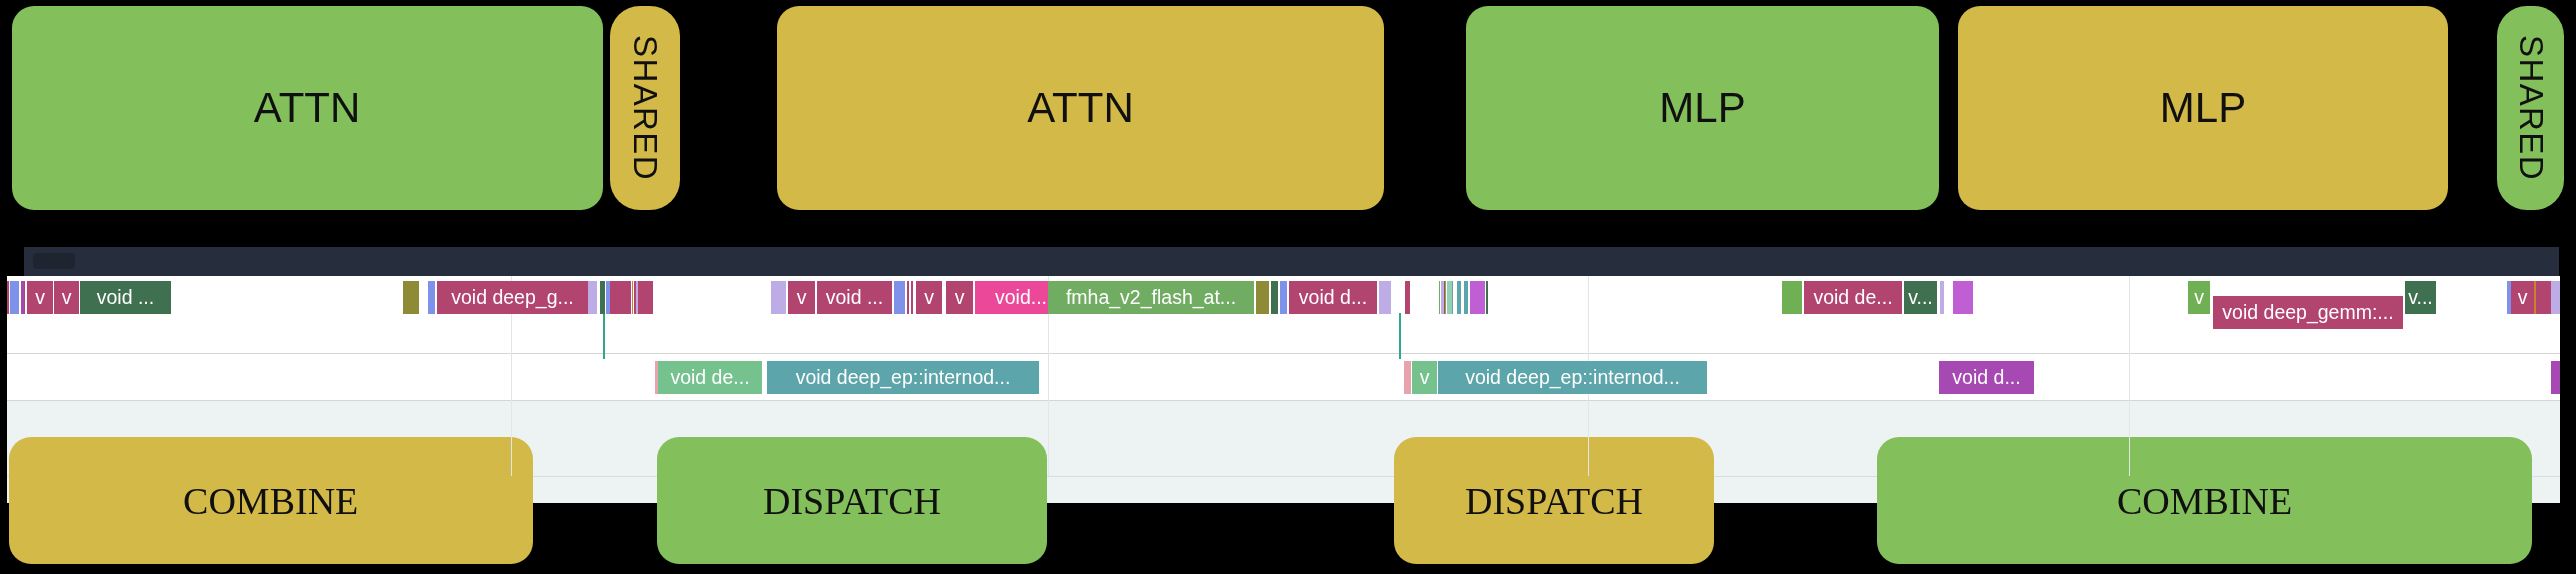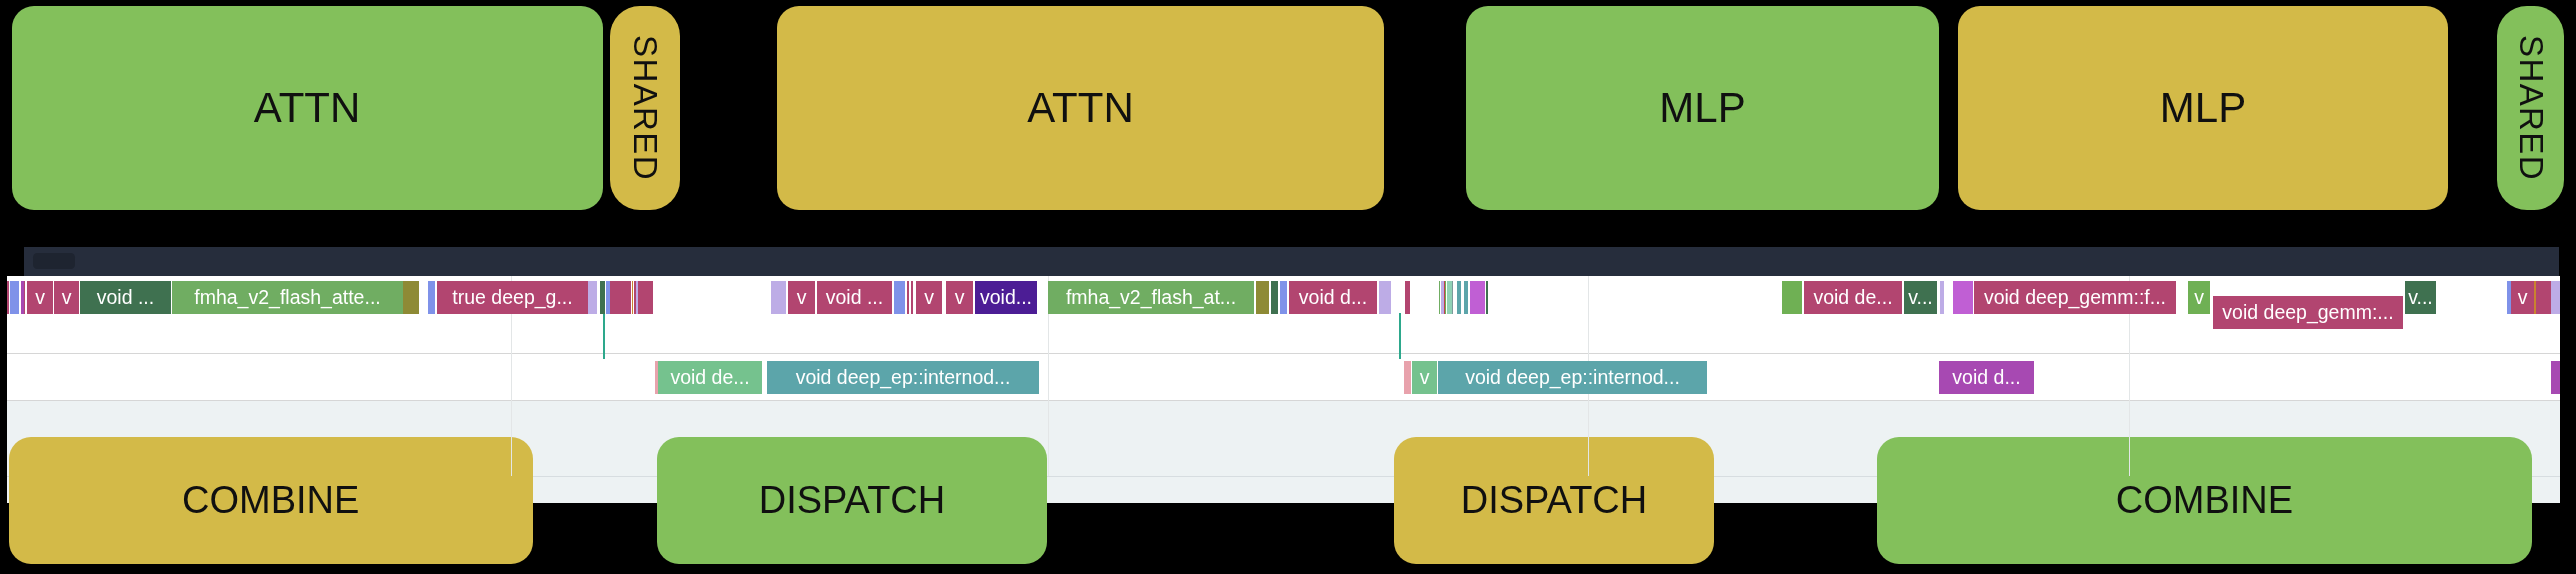--- a/index.html
+++ b/index.html
@@ -3,21 +3,21 @@
 <meta charset="utf-8">
 <style>
   html,body{margin:0;padding:0;background:#000;}
   #stage{position:relative;width:2576px;height:575px;background:#000;overflow:hidden;
          font-family:"Liberation Sans",sans-serif;}
   .abs{position:absolute;}
   
   .block{position:absolute;display:flex;align-items:center;justify-content:center;
          color:#101010;border-radius:22px;}
   .block.top{top:5.8px;height:204px;font-size:42px;}
-  .block.bottom{top:437px;height:127px;font-size:38px;}
+  .block.bottom{top:437px;height:127px;font-size:38px;font-family:Liberation Serif, serif;}
   .block.vert{writing-mode:vertical-rl;font-size:33px;border-radius:30px;letter-spacing:1.4px;}
   
   #navy-bar{top:247px;height:29px;background:#262d3c;}
   #navy-tab{top:253px;height:16px;background:#1e2430;border-radius:4.3px;}
   #track-area{top:276px;height:125px;background:#ffffff;}
   .hline{background:#d6d6d6;height:1.4px;}
   #pale-band-1{top:401px;height:75px;background:#edf2f3;}
   #pale-line{top:476px;height:1.4px;background:#d7dde0;}
   #pale-band-2{top:477px;height:26px;background:#edf2f3;}
   .gridline{top:276px;height:200px;width:1.4px;background:#e3e6e7;z-index:1;}
@@ -53,41 +53,40 @@
       <div class="abs flowline" style="left: 1399px; background: rgb(45, 168, 140);"></div>
     </div>
   <div id="track-1" class="track">
       <div class="slice" style="left: 6.5px; width: 2.9px; background: rgb(178, 69, 112);"></div>
       <div class="slice" style="left: 10px; width: 8.7px; background: rgb(127, 146, 233);"></div>
       <div class="slice" style="left: 21px; width: 2.9px; background: rgb(167, 73, 178);"></div>
       <div class="slice" style="left: 24px; width: 1.4px; background: rgb(178, 69, 112);"></div>
       <div class="slice" style="left: 27px; width: 26px; background: rgb(178, 69, 112);">v</div>
       <div class="slice" style="left: 54px; width: 25px; background: rgb(178, 69, 112);">v</div>
       <div class="slice" style="left: 80px; width: 91px; background: rgb(63, 113, 80);">void ...</div>
-      <div class="slice" style="left: 172px; width: 231px; background: rgb(112, 173, 98);">fmha_v2_flash_atte...</div>
       <div class="slice" style="left: 403px; width: 16px; background: rgb(142, 138, 53);"></div>
       <div class="slice" style="left: 428px; width: 6.5px; background: rgb(127, 146, 233);"></div>
-      <div class="slice" style="left: 437px; width: 151px; background: rgb(178, 69, 112);">true deep_g...</div>
+      <div class="slice" style="left: 437px; width: 151px; background: rgb(178, 69, 112);">void deep_g...</div>
       <div class="slice" style="left: 588px; width: 9.4px; background: rgb(189, 172, 230);"></div>
       <div class="slice" style="left: 600px; width: 5px; background: rgb(63, 113, 80);"></div>
       <div class="slice" style="left: 606px; width: 3.6px; background: rgb(127, 146, 233);"></div>
       <div class="slice" style="left: 610px; width: 21px; background: rgb(178, 69, 112);"></div>
       <div class="slice" style="left: 632px; width: 1.4px; background: rgb(201, 130, 47);"></div>
       <div class="slice" style="left: 634px; width: 2.2px; background: rgb(178, 69, 112);"></div>
       <div class="slice" style="left: 636px; width: 2.2px; background: rgb(189, 172, 230);"></div>
       <div class="slice" style="left: 638px; width: 14.5px; background: rgb(178, 69, 112);"></div>
       <div class="slice" style="left: 771px; width: 15px; background: rgb(189, 172, 230);"></div>
       <div class="slice" style="left: 788px; width: 27px; background: rgb(178, 69, 112);">v</div>
       <div class="slice" style="left: 817px; width: 75px; background: rgb(178, 69, 112);">void ...</div>
       <div class="slice" style="left: 894px; width: 11px; background: rgb(127, 146, 233);"></div>
       <div class="slice" style="left: 907px; width: 2.2px; background: rgb(178, 69, 112);"></div>
       <div class="slice" style="left: 911px; width: 2.2px; background: rgb(178, 69, 112);"></div>
       <div class="slice" style="left: 916px; width: 26px; background: rgb(178, 69, 112);">v</div>
       <div class="slice" style="left: 946px; width: 27px; background: rgb(178, 69, 112);">v</div>
-      <div class="slice" style="left: 975px; width: 62px; background: #4c1d95;">void...</div>
+      <div class="slice" style="left: 975px; width: 92px; background: #ec4899;">void...</div>
       <div class="slice" style="left: 1048px; width: 206px; background: rgb(112, 173, 98);">fmha_v2_flash_at...</div>
       <div class="slice" style="left: 1256px; width: 13px; background: rgb(142, 138, 53);"></div>
       <div class="slice" style="left: 1271px; width: 6.5px; background: rgb(63, 113, 80);"></div>
       <div class="slice" style="left: 1280px; width: 6.5px; background: rgb(127, 146, 233);"></div>
       <div class="slice" style="left: 1289px; width: 88px; background: rgb(178, 69, 112);">void d...</div>
       <div class="slice" style="left: 1379px; width: 11.6px; background: rgb(189, 172, 230);"></div>
       <div class="slice" style="left: 1405px; width: 5px; background: rgb(178, 69, 112);"></div>
       <div class="slice" style="left: 1439px; width: 1.4px; background: rgb(112, 173, 98);"></div>
       <div class="slice" style="left: 1441px; width: 2.9px; background: rgb(189, 172, 230);"></div>
       <div class="slice" style="left: 1444px; width: 1.4px; background: rgb(194, 67, 82);"></div>
@@ -96,21 +95,20 @@
       <div class="slice" style="left: 1452px; width: 1.4px; background: rgb(123, 154, 154);"></div>
       <div class="slice" style="left: 1457px; width: 4.3px; background: rgb(92, 165, 170);"></div>
       <div class="slice" style="left: 1464px; width: 4.3px; background: rgb(92, 165, 170);"></div>
       <div class="slice" style="left: 1470px; width: 15px; background: rgb(192, 95, 212);"></div>
       <div class="slice" style="left: 1486px; width: 2.2px; background: rgb(63, 113, 80);"></div>
       <div class="slice" style="left: 1782px; width: 20px; background: rgb(111, 176, 84);"></div>
       <div class="slice" style="left: 1804px; width: 98px; background: rgb(178, 69, 112);">void de...</div>
       <div class="slice" style="left: 1904px; width: 33px; background: rgb(63, 113, 80);">v...</div>
       <div class="slice" style="left: 1940px; width: 4.3px; background: rgb(189, 172, 230);"></div>
       <div class="slice" style="left: 1953px; width: 19.5px; background: rgb(192, 95, 212);"></div>
-      <div class="slice" style="left: 1974px; width: 202px; background: rgb(178, 69, 112);">void deep_gemm::f...</div>
       <div class="slice" style="left: 2188px; width: 22.4px; background: rgb(111, 176, 84);">v</div>
       <div class="slice" style="left: 2213px; width: 190px; background: rgb(178, 69, 112); margin-top: 15px;">void deep_gemm:...</div>
       <div class="slice" style="left: 2405px; width: 31px; background: rgb(63, 113, 80);">v...</div>
       <div class="slice" style="left: 2507px; width: 3.6px; background: rgb(127, 146, 233);"></div>
       <div class="slice" style="left: 2511px; width: 23px; background: rgb(178, 69, 112);">v</div>
       <div class="slice" style="left: 2534px; width: 2.2px; background: rgb(201, 130, 47);"></div>
       <div class="slice" style="left: 2536px; width: 14.5px; background: rgb(178, 69, 112);"></div>
       <div class="slice" style="left: 2551px; width: 8.7px; background: rgb(189, 172, 230);"></div>
     </div>
   <div id="track-2" class="track">

